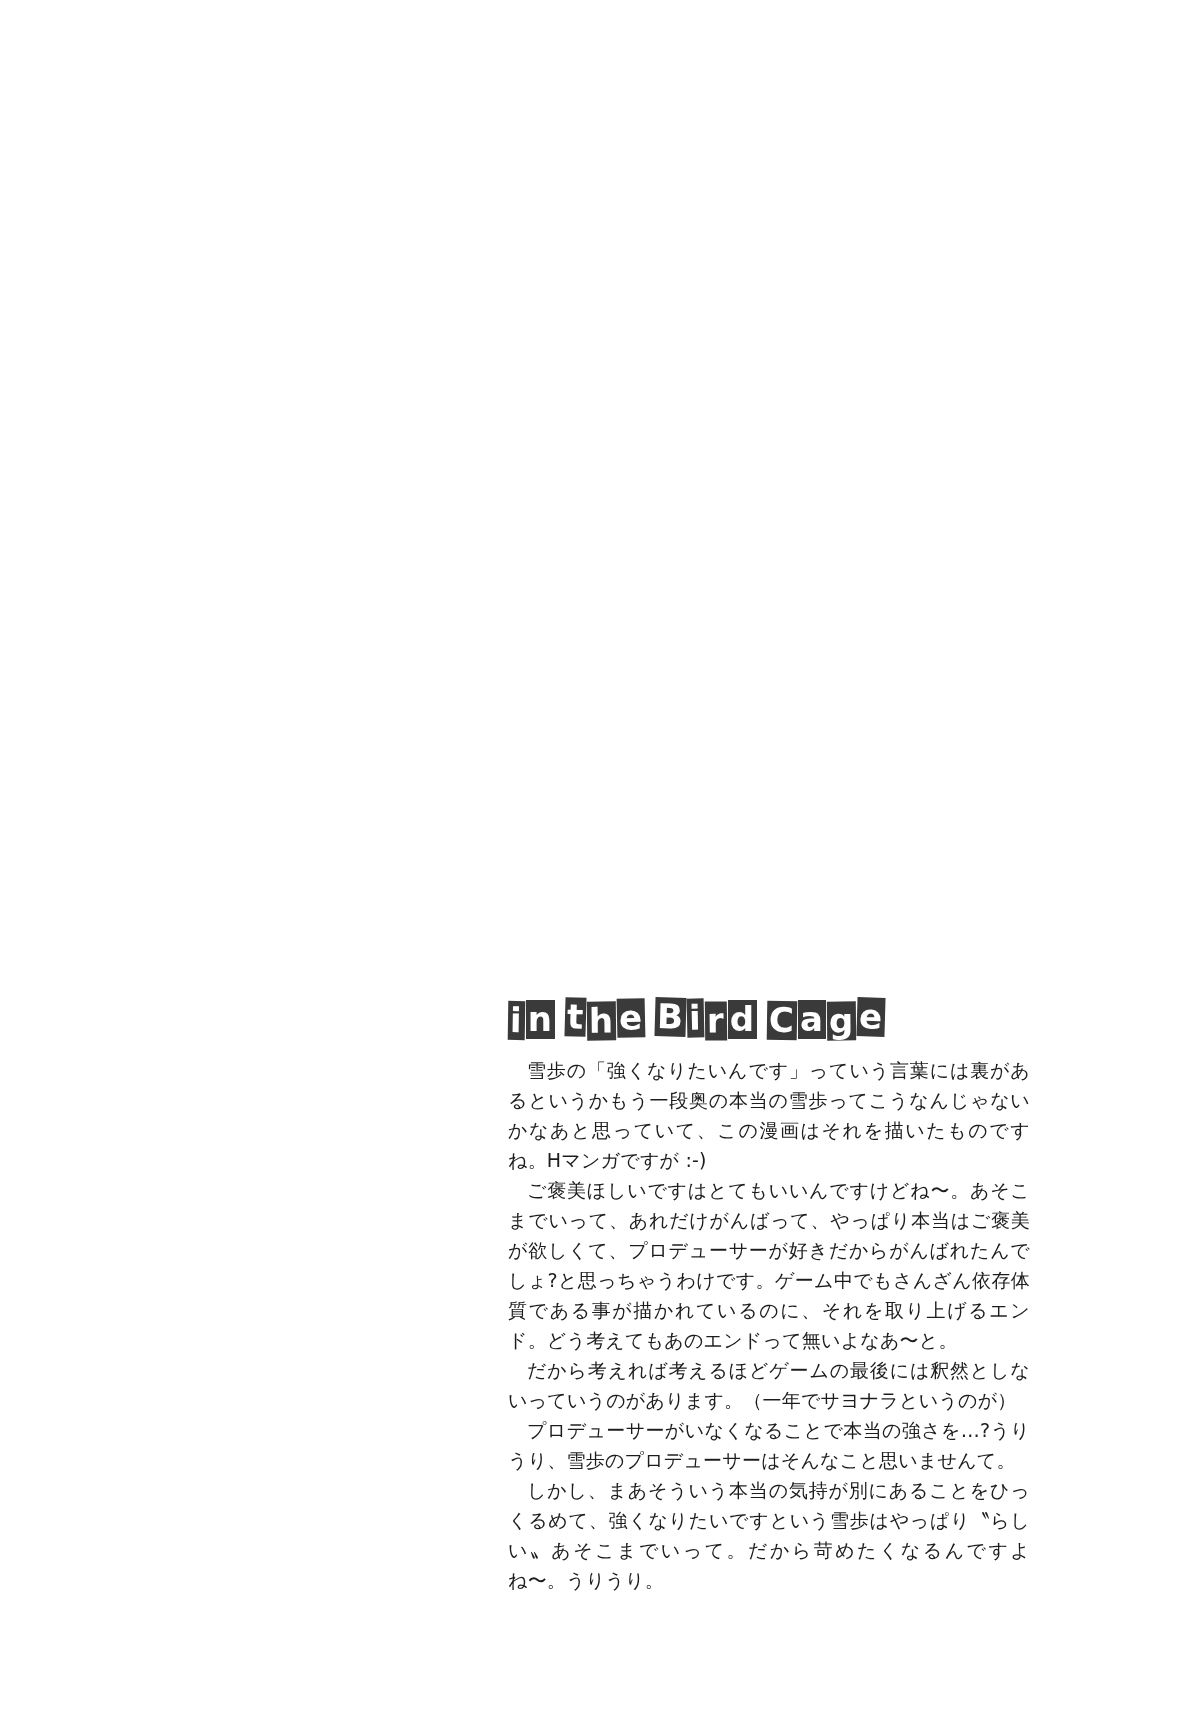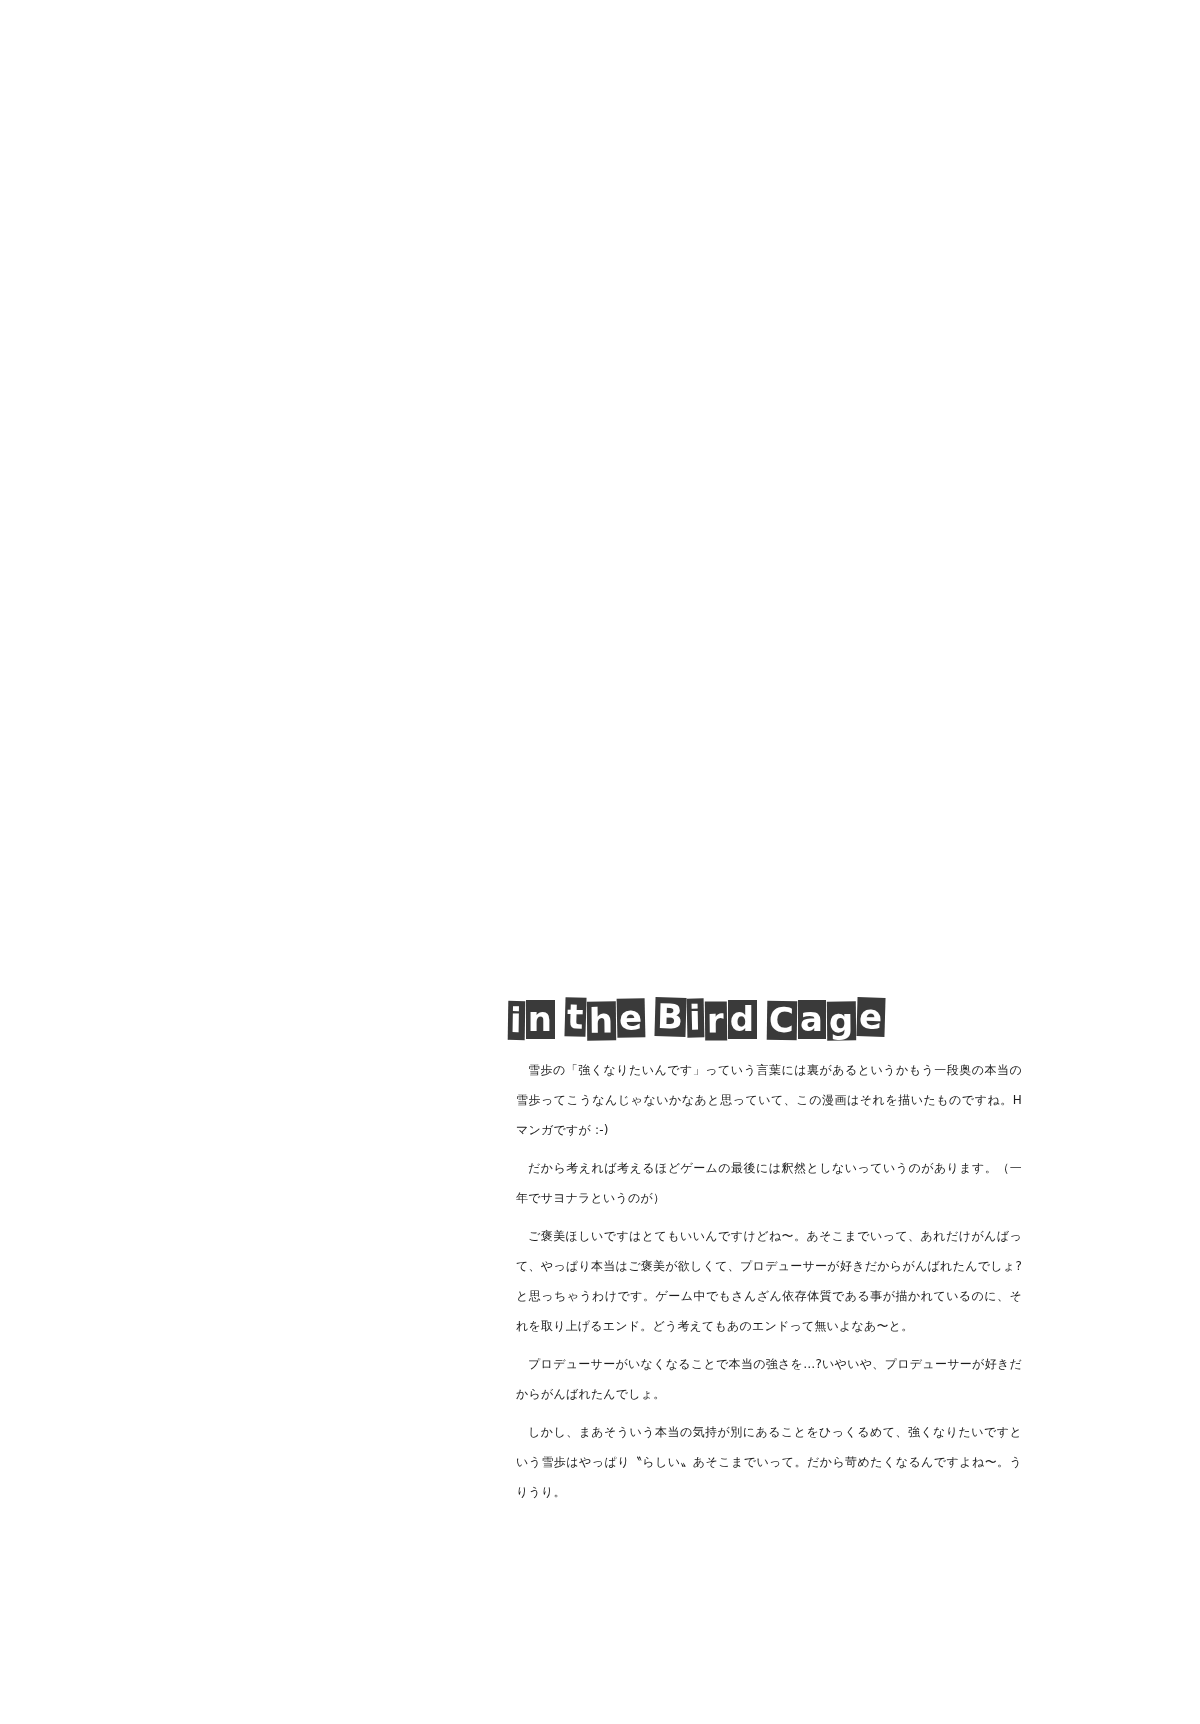--- a/index.html
+++ b/index.html
@@ -57,22 +57,22 @@
     width: 9px;
   }
   
   .title .ch:nth-child(3n)   { transform: translateY(-1.5px) rotate(-1.2deg); }
   .title .ch:nth-child(3n+1) { transform: translateY(1px) rotate(0.9deg); }
   .title .ch:nth-child(4n)   { transform: translateY(-2.5px) rotate(1.6deg); }
   .title .ch:nth-child(5n)   { transform: translateY(1.5px) rotate(-0.6deg); }
 
   
   .body-copy p {
-    margin: 8px;
-    font-size: 12px;
+    margin: 0;
+    font-size: 19px;
     line-height: 30px;
     text-indent: 1em;
     letter-spacing: 0.2px;
     color: #1c1c1c;
     text-align: justify;
     font-family: "DejaVu Sans", "Liberation Sans", sans-serif;
   }
 </style>
 </head>
 <body>
@@ -95,20 +95,20 @@
         <span class="ch">d</span>
         <span class="sp"></span>
         <span class="ch">C</span>
         <span class="ch">a</span>
         <span class="ch">g</span>
         <span class="ch">e</span>
     </h1>
 
     <div class="body-copy">
       <p>雪歩の「強くなりたいんです」っていう言葉には裏があるというかもう一段奥の本当の雪歩ってこうなんじゃないかなあと思っていて、この漫画はそれを描いたものですね。Hマンガですが :-)</p>
+      <p>ご褒美ほしいですはとてもいいんですけどね〜。あそこまでいって、あれだけがんばって、やっぱり本当はご褒美が欲しくて、プロデューサーが好きだからがんばれたんでしょ?と思っちゃうわけです。ゲーム中でもさんざん依存体質である事が描かれているのに、それを取り上げるエンド。どう考えてもあのエンドって無いよなあ〜と。</p>
       <p>だから考えれば考えるほどゲームの最後には釈然としないっていうのがあります。（一年でサヨナラというのが）</p>
-      <p>ご褒美ほしいですはとてもいいんですけどね〜。あそこまでいって、あれだけがんばって、やっぱり本当はご褒美が欲しくて、プロデューサーが好きだからがんばれたんでしょ?と思っちゃうわけです。ゲーム中でもさんざん依存体質である事が描かれているのに、それを取り上げるエンド。どう考えてもあのエンドって無いよなあ〜と。</p>
-      <p>プロデューサーがいなくなることで本当の強さを…?いやいや、プロデューサーが好きだからがんばれたんでしょ。</p>
+      <p>プロデューサーがいなくなることで本当の強さを…?うりうり、雪歩のプロデューサーはそんなこと思いませんて。</p>
       <p>しかし、まあそういう本当の気持が別にあることをひっくるめて、強くなりたいですという雪歩はやっぱり〝らしい〟あそこまでいって。だから苛めたくなるんですよね〜。うりうり。</p>
     </div>
 
   </div>
 </div>
 
 </body></html>

